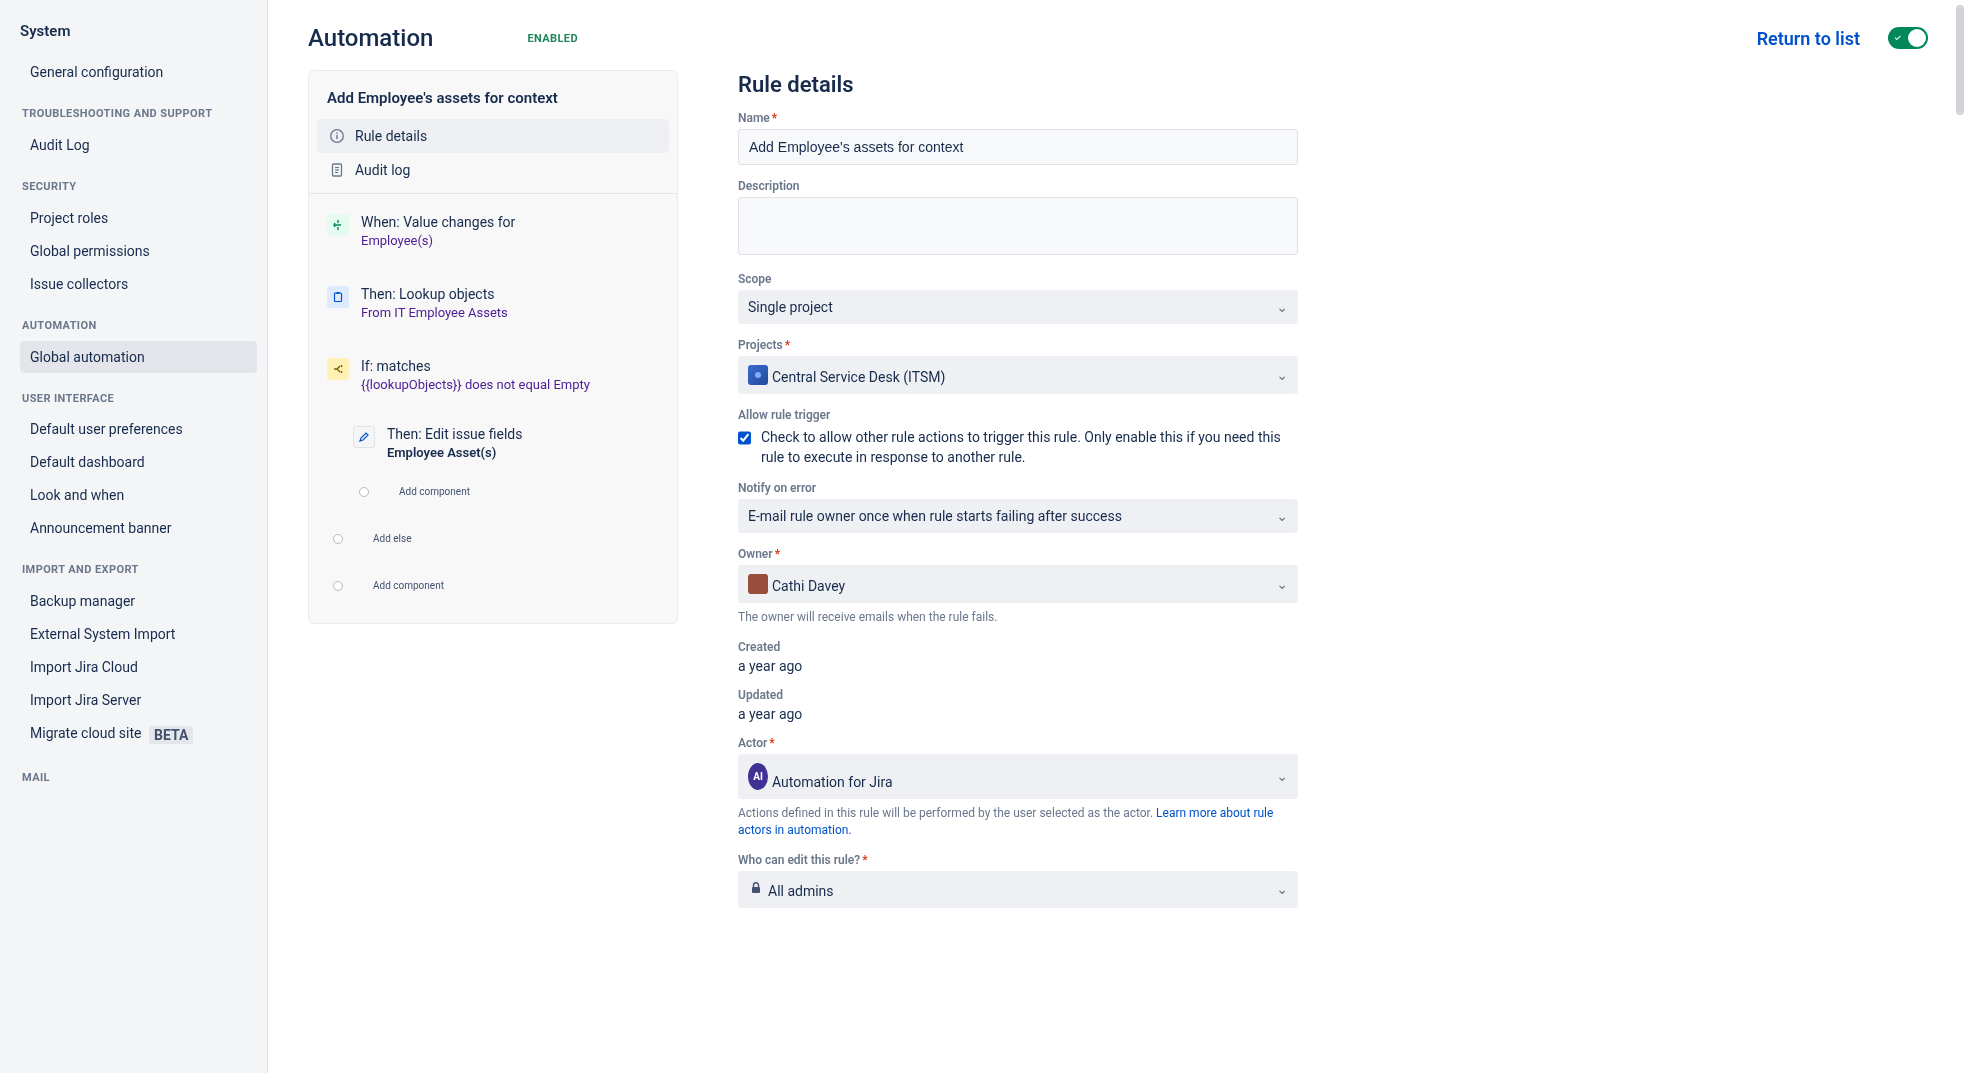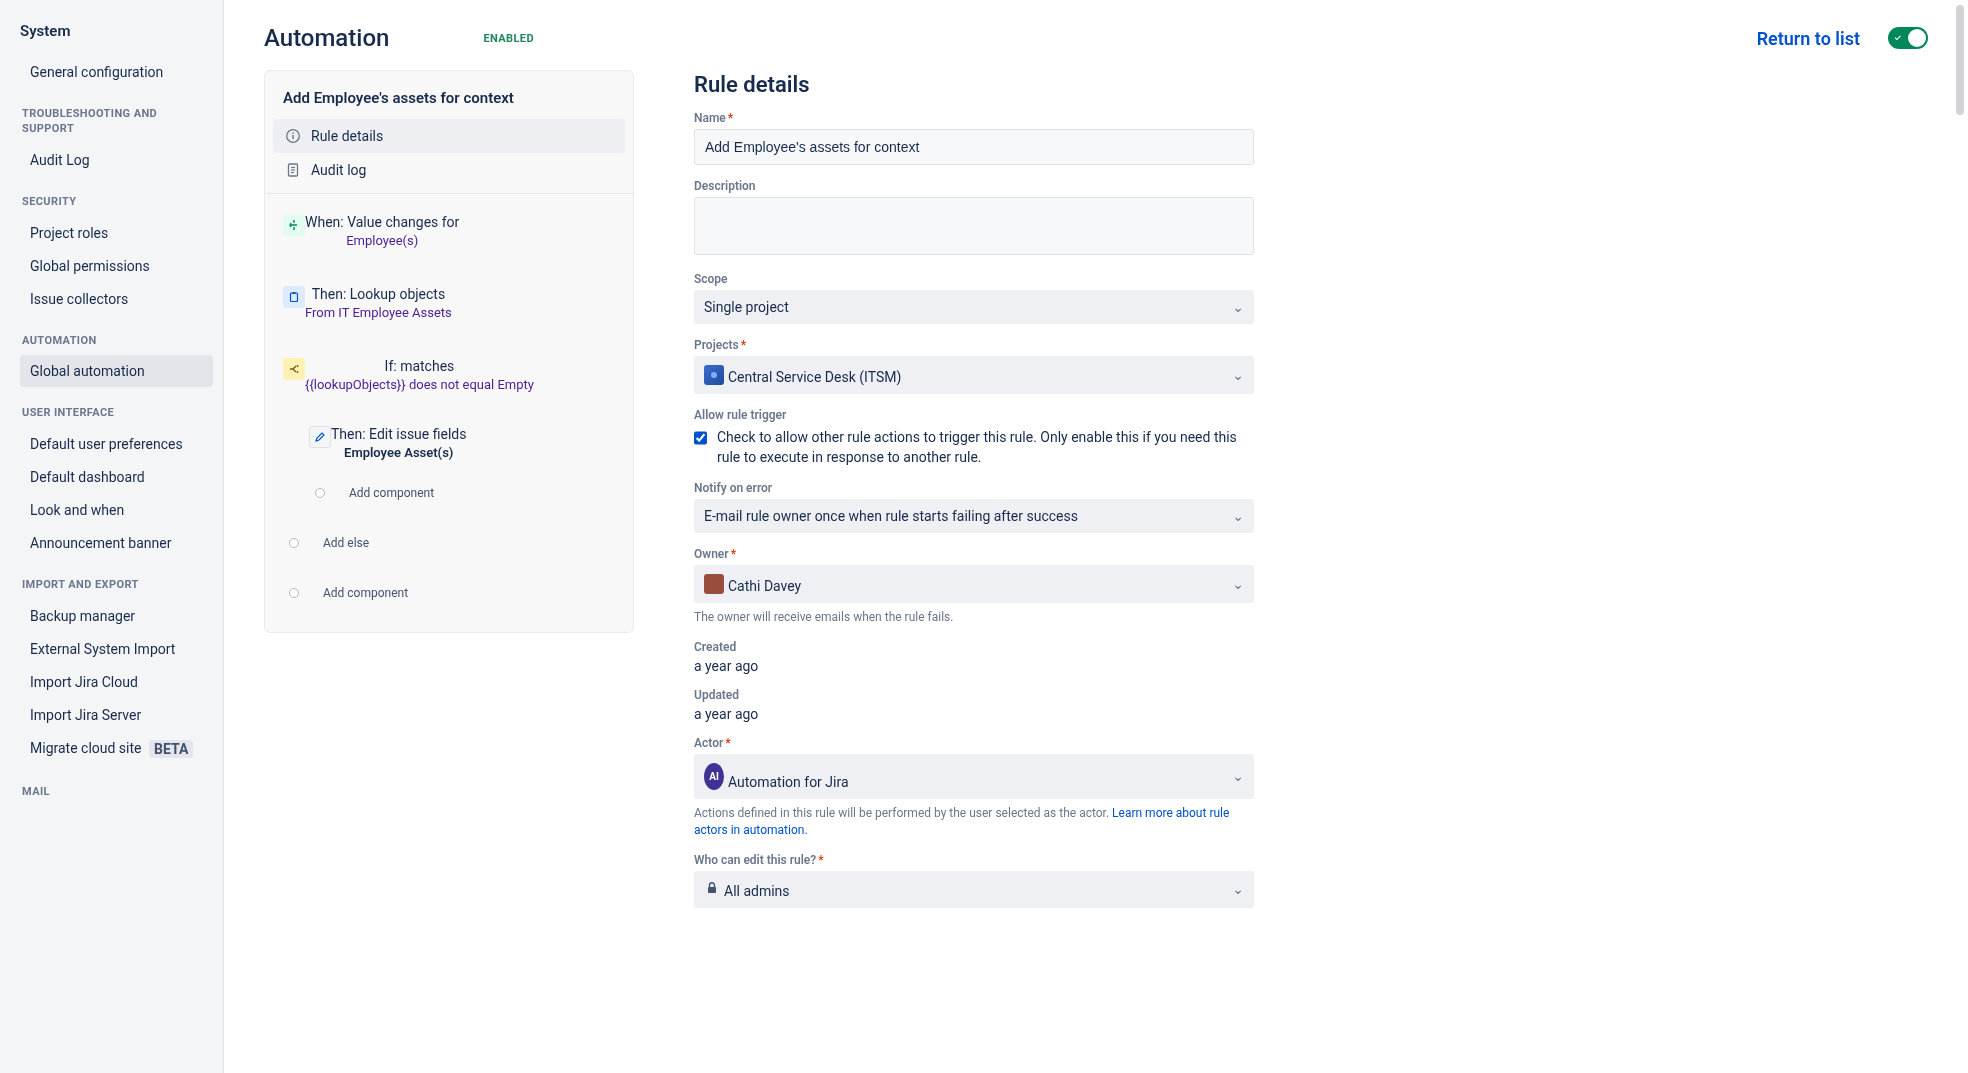--- a/index.html
+++ b/index.html
@@ -5,21 +5,21 @@
   * { box-sizing: border-box; margin: 0; padding: 0; }
   body {
     font-family: -apple-system, BlinkMacSystemFont, "Segoe UI", Roboto, Helvetica, Arial, sans-serif;
     background: #fff;
     color: #172B4D;
     font-size: 14px;
   }
   .app { display: flex; height: 100vh; }
   
   .sidebar {
-    width: 224px;
+    width: 268px;
     background: #F4F5F7;
     border-right: 1px solid #e1e2e6;
     padding: 22px 10px 20px 20px;
     overflow-y: auto;
   }
   .sidebar-title { font-size: 15px; font-weight: 600; margin-bottom: 16px; padding-left: 0; }
   .sidebar-link {
     display: block;
     padding: 8px 10px;
     color: #172B4D;
@@ -103,47 +103,46 @@
   .rule-tab {
     display:flex; align-items:center; gap:10px;
     padding:9px 12px; border-radius:4px;
     cursor:pointer;
     font-size:14px;
   }
   .rule-tab.selected { background:#eeeff2; }
   .rule-tab-icon { width:16px; height:16px; display:flex; align-items:center; justify-content:center; color:#6B778C; }
   .rule-steps { padding: 10px 12px 0 12px; border-top:1px solid #e6e7ea; margin-top:6px; position:relative;}
   .step {
-    display:flex; 
+    display:flex; gap:12px;
     padding:10px 6px;
     cursor:pointer;
     position:relative;
-    text-align:center;
   }
   .step-icon {
     width:22px; height:22px; border-radius:3px;
     display:flex; align-items:center; justify-content:center;
     flex-shrink:0;
     font-size:12px;
   }
   .icon-trigger { background:#E3FCEF; color:#00875A; }
   .icon-action-blue { background:#DEEBFF; color:#0052CC; }
   .icon-condition { background:#FFF0B3; color:#7F5F01; }
   .icon-edit { background:#F4F5F7; color:#0052CC; border:1px solid #e1e2e6; }
   .step-body .title { font-size:14px; color:#172B4D; margin-bottom:3px; }
   .step-body .sub { font-size:13px; color:#4c1d95; }
   .step-body .sub-bold { font-size:13px; font-weight:600; color:#172B4D; }
   .indent-1 { margin-left:0; }
   .indent-2 { margin-left:26px; }
   .add-row {
-    display:flex; align-items:center; gap:24px;
+    display:flex; align-items:center; gap:30px;
     padding:10px 6px;
     cursor:pointer;
     color:#42526E;
-    font-size:12px;
+    font-size:10px;
   }
   .add-row .dot, .dot-hollow {
     width:10px; height:10px; border-radius:50%;
     border:1.5px solid #B5B9C2;
     flex-shrink:0;
     margin-left:6px;
     background:#fff;
   }
 
   

